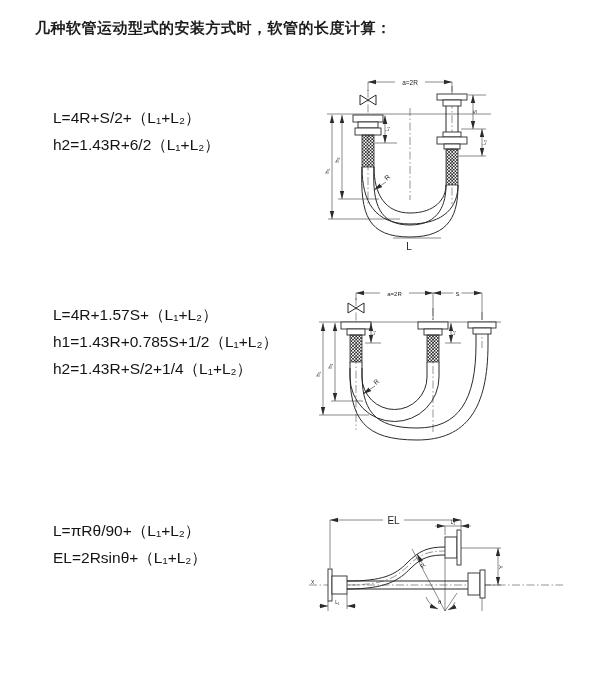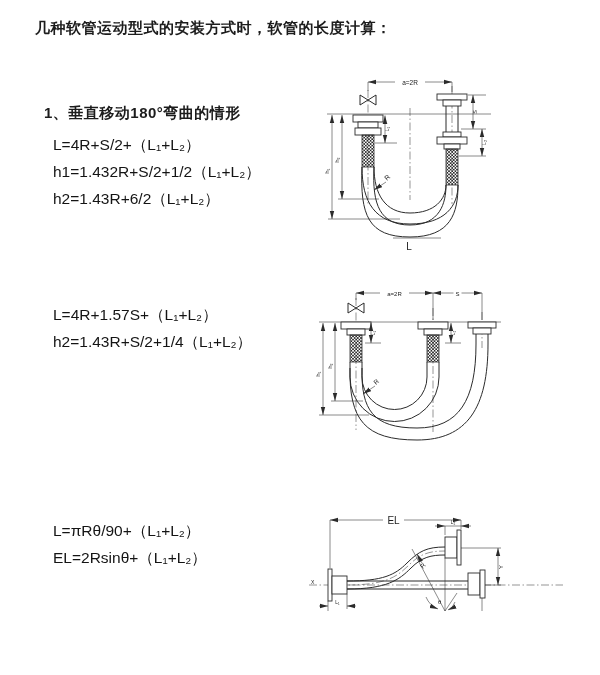--- a/index.html
+++ b/index.html
@@ -19,28 +19,27 @@
   text{fill:#1c1c1c;font-family:"Liberation Sans","DejaVu Sans",sans-serif;}
 </style>
 </head>
 <body>
 
 <div class="page">
 
   <div class="title">几种软管运动型式的安装方式时，软管的长度计算：</div>
 
   <div class="section" style="top:104px">
-    <div class="heading">1、垂直移动180°弯曲的情形</div>
     <div class="formula">L=4R+S/2+（L₁+L₂）</div>
-    <div class="formula">h1=1.432R+S/2+1/2（L₁+L₂）</div>
     <div class="formula">h2=1.43R+6/2（L₁+L₂）</div>
   </div>
 
   <div class="section" style="top:301px">
     <div class="formula">L=4R+1.57S+（L₁+L₂）</div>
+    <div class="formula">h1=1.43R+0.785S+1/2（L₁+L₂）</div>
     <div class="formula">h2=1.43R+S/2+1/4（L₁+L₂）</div>
   </div>
 
   <div class="section" style="top:517px">
     <div class="formula">L=πRθ/90+（L₁+L₂）</div>
     <div class="formula">EL=2Rsinθ+（L₁+L₂）</div>
   </div>
 
   <svg class="diag" style="left:305px;top:72px" width="250" height="185" viewBox="0 0 250 185">
     <defs>

